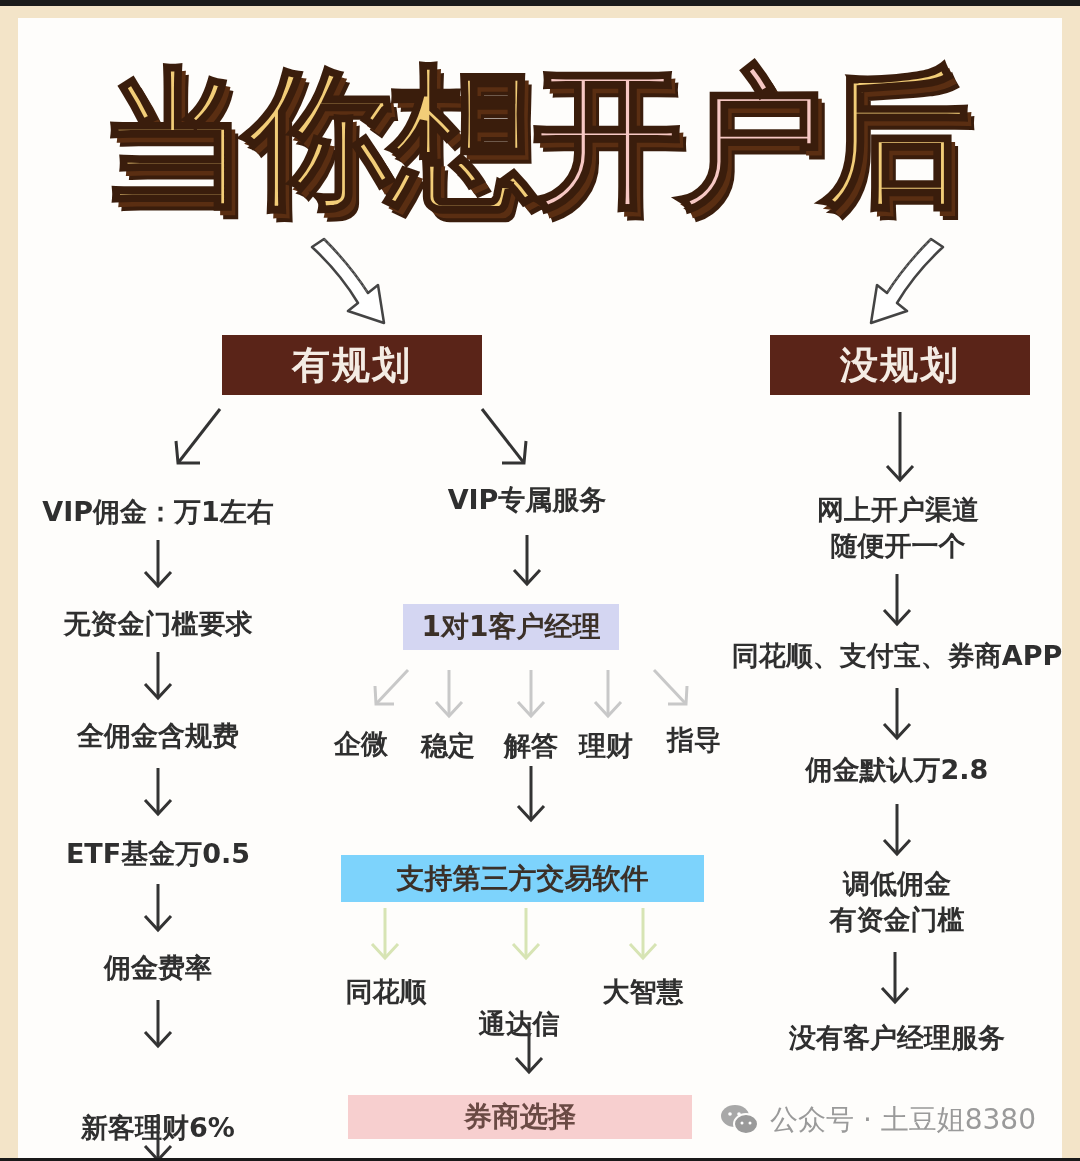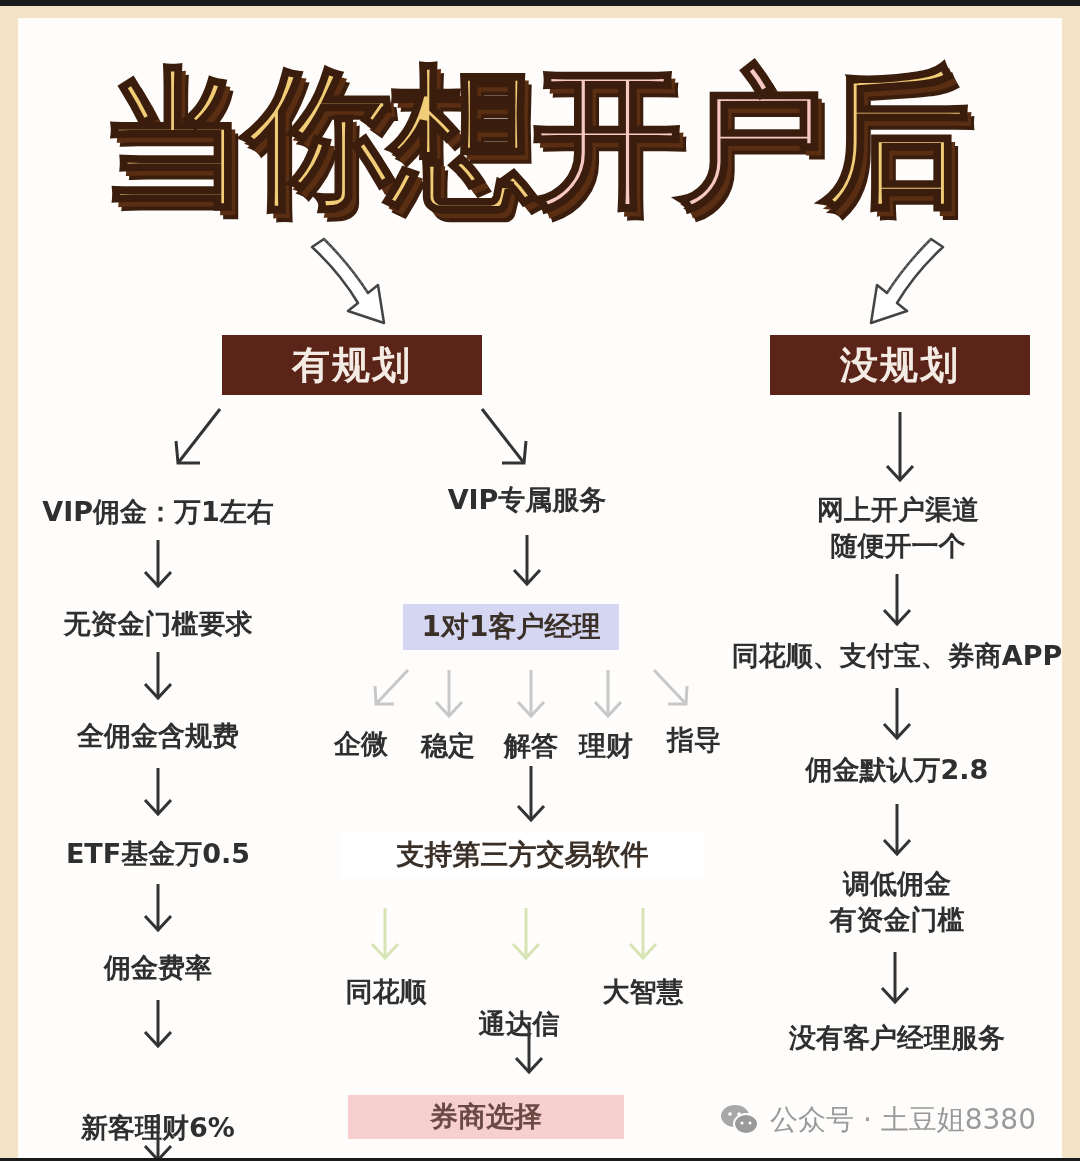--- a/index.html
+++ b/index.html
@@ -151,21 +151,21 @@
 <div class="label" style="left:448px;top:728px;">稳定</div>
 <div class="label" style="left:531px;top:728px;">解答</div>
 <div class="label" style="left:606px;top:728px;">理财</div>
 <div class="label" style="left:694px;top:722px;">指导</div>
 
 <svg style="left:516px;top:764px;width:30px;height:60px;" viewBox="0 0 30 60">
     <line x1="15" y1="2" x2="15" y2="56" stroke="#333" stroke-width="3"></line>
     <polyline points="2,42 15,56 28,42" fill="none" stroke="#333" stroke-width="3"></polyline>
   </svg>
 
-<div class="colorbox" style="left:341px;top:831px;width:363px;height:47px;background:#ffffff;">
+<div class="colorbox" style="left:341px;top:855px;width:363px;height:47px;background:#7dd3fc;">
   <span>支持第三方交易软件</span>
 </div>
 
 <svg style="left:370px;top:906px;width:30px;height:56px;" viewBox="0 0 30 56">
     <line x1="15" y1="2" x2="15" y2="52" stroke="#d7e4b4" stroke-width="3"></line>
     <polyline points="2,38 15,52 28,38" fill="none" stroke="#d7e4b4" stroke-width="3"></polyline>
   </svg>
 <svg style="left:511px;top:906px;width:30px;height:56px;" viewBox="0 0 30 56">
     <line x1="15" y1="2" x2="15" y2="52" stroke="#d7e4b4" stroke-width="3"></line>
     <polyline points="2,38 15,52 28,38" fill="none" stroke="#d7e4b4" stroke-width="3"></polyline>
@@ -177,21 +177,21 @@
 
 <div class="label" style="left:386px;top:974px;">同花顺</div>
 <div class="label" style="left:519px;top:974px;margin-top:32px;">通达信</div>
 <div class="label" style="left:643px;top:974px;">大智慧</div>
 
 <svg style="left:514px;top:1020px;width:30px;height:56px;" viewBox="0 0 30 56">
     <line x1="15" y1="2" x2="15" y2="52" stroke="#333" stroke-width="3"></line>
     <polyline points="2,38 15,52 28,38" fill="none" stroke="#333" stroke-width="3"></polyline>
   </svg>
 
-<div class="colorbox" style="left:348px;top:1095px;width:276px;height:44px;background:#f7cfcf;">
+<div class="colorbox" style="left:348px;top:1095px;width:344px;height:44px;background:#f7cfcf;">
   <span style="color:#6a4a44;">券商选择</span>
 </div>
 
 <svg style="left:885px;top:410px;width:30px;height:74px;" viewBox="0 0 30 74">
     <line x1="15" y1="2" x2="15" y2="70" stroke="#333" stroke-width="3"></line>
     <polyline points="2,56 15,70 28,56" fill="none" stroke="#333" stroke-width="3"></polyline>
   </svg>
 
 <div class="label" style="left:898px;top:492px;text-align:center;line-height:36px;">
   <div>网上开户渠道</div>

